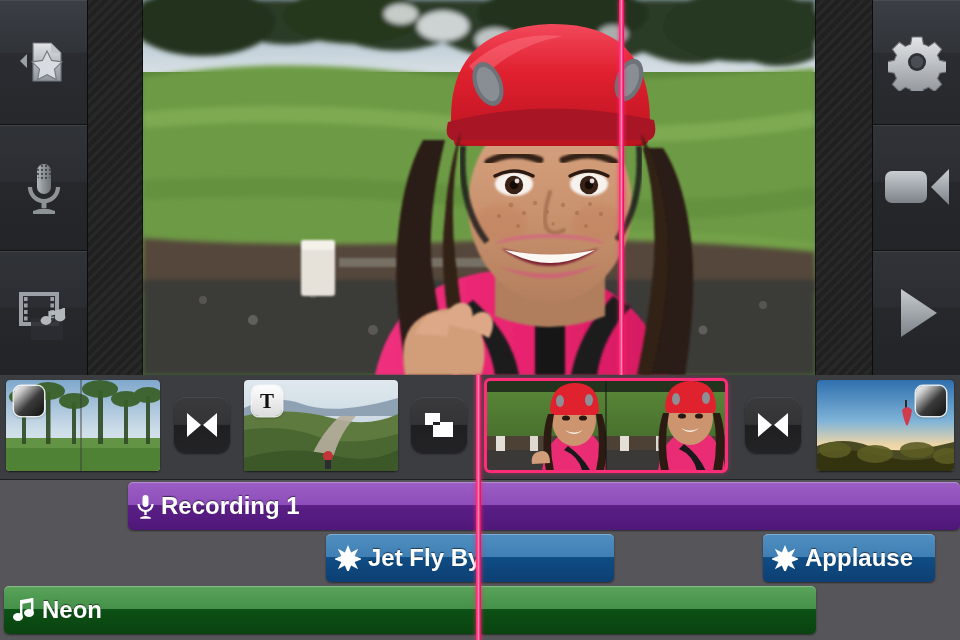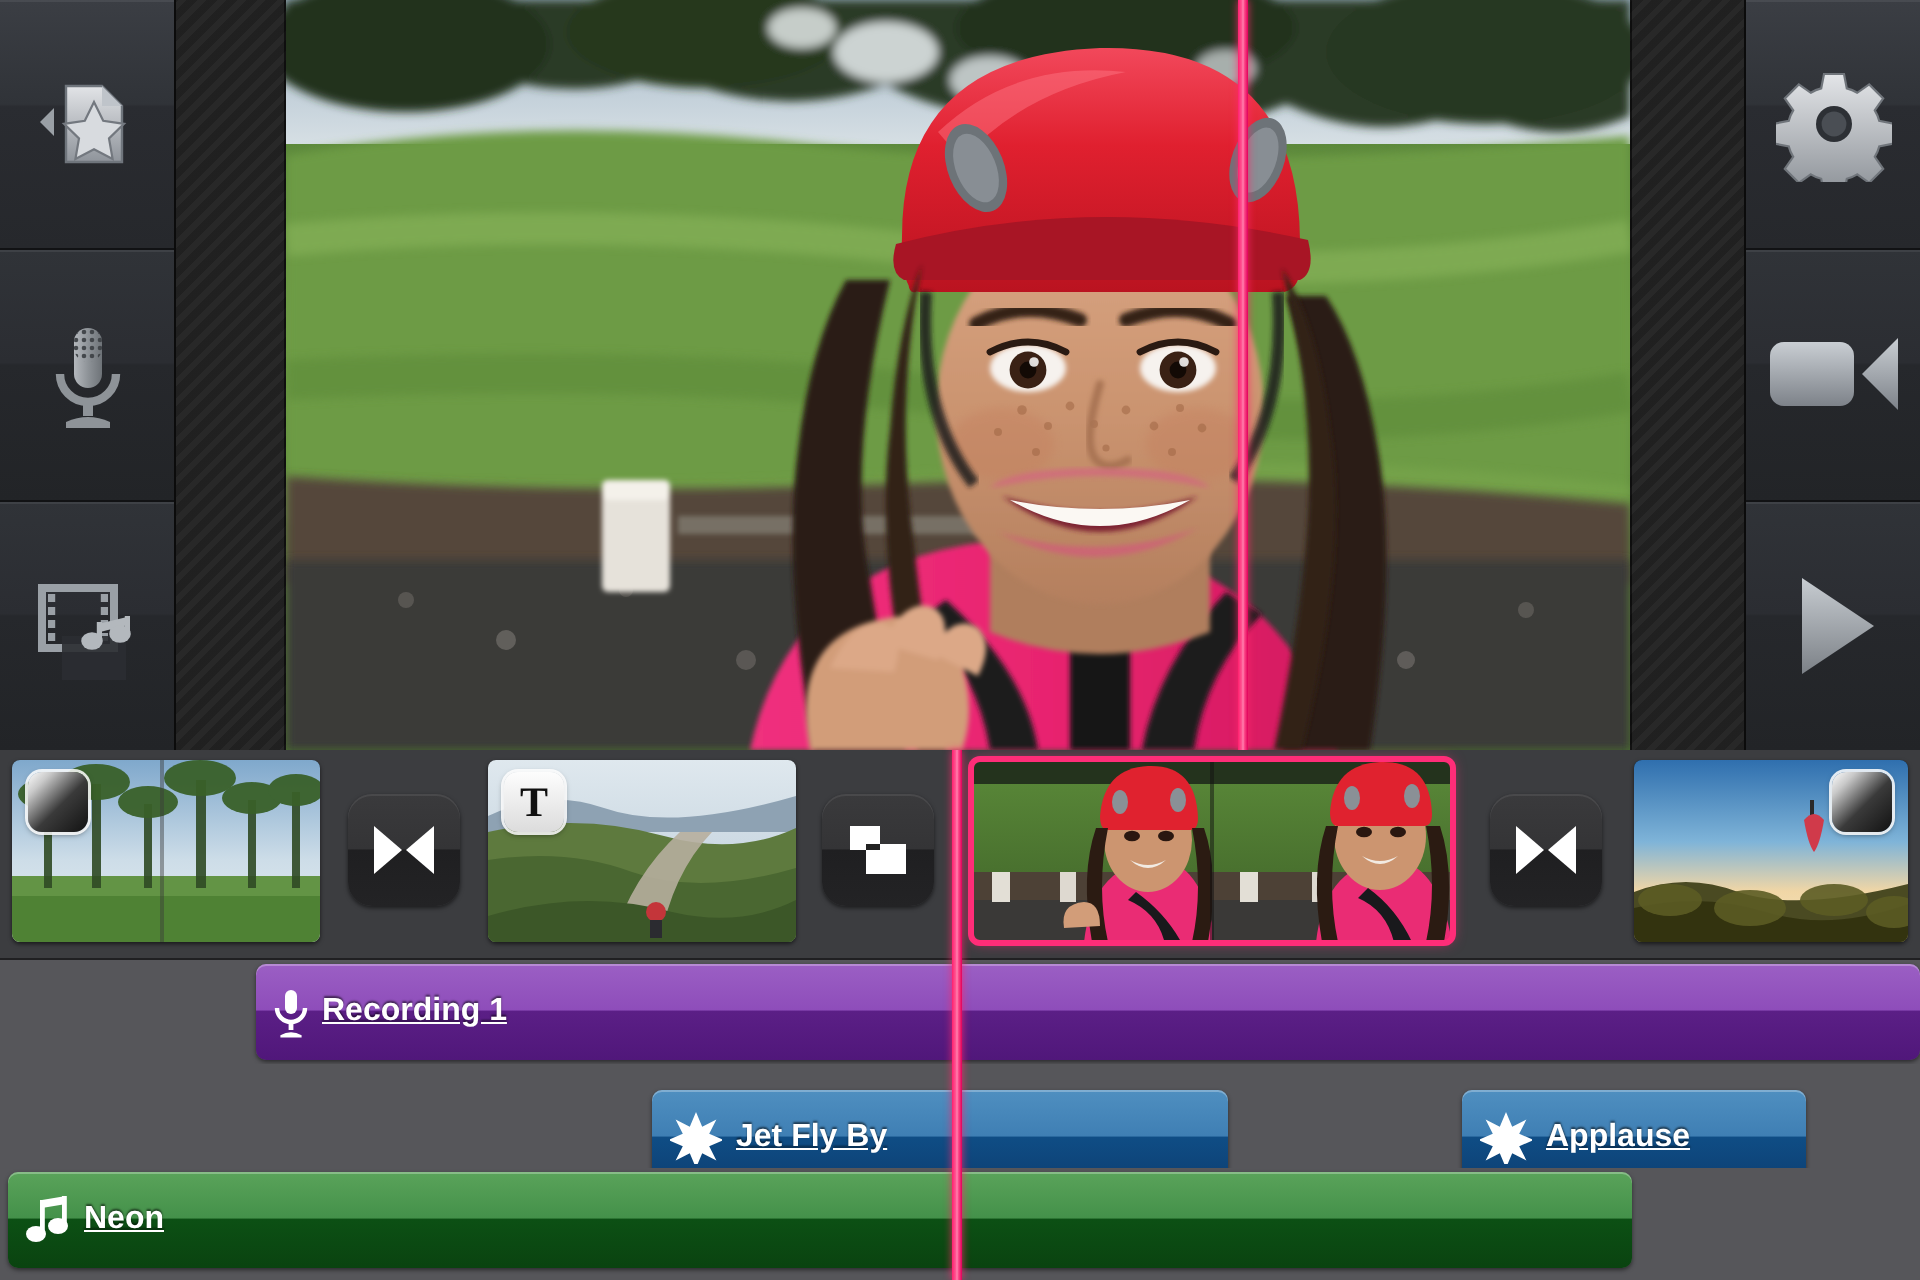--- a/index.html
+++ b/index.html
@@ -111,33 +111,31 @@
 
   .abar{
     position:absolute; top:2px; height:48px;
     border-radius:5px;
     display:flex; align-items:center;
     padding-left:9px; gap:7px;
     box-shadow: inset 0 1px 0 rgba(255,255,255,.28), 0 1px 2px rgba(0,0,0,.5);
     overflow:hidden;
   }
   .abar .lbl{
-    color:#fff; font-size:16px; font-weight:bold;
+    color:#fff; font-size:24px; font-weight:bold;
     text-shadow:0 -1px 1px rgba(0,0,0,.55);
     white-space:nowrap;
-    text-decoration:underline;
   }
   .abar .gl{ flex:0 0 auto; display:flex; align-items:center; }
 
   .abar-voice{
     background:linear-gradient(to bottom,#9b5fc4 0%,#8e4dba 48%,#5b1f86 49%,#50177a 100%);
   }
   .abar-sfx{
     background:linear-gradient(to bottom,#4f8fc0 0%,#3f7fb4 48%,#0f4d85 49%,#0d3f72 100%);
-    margin-top:11px;
   }
   .abar-music{
     background:linear-gradient(to bottom,#5aa35a 0%,#44914a 48%,#0c5014 49%,#0a4310 100%);
   }
 
   
   .playhead{
     position:absolute; top:0; width:5px; height:265px;
     background:linear-gradient(to right,#ff1f6e 0%,#ff5b96 40%,#ff86b2 50%,#ff4f8d 62%,#e0005a 100%);
     box-shadow:0 0 4px rgba(255,40,110,.85);
@@ -616,21 +614,21 @@
     <div class="audio-row">
       <div class="abar abar-sfx" style="left:326px;width:288px">
         <span class="gl">
           <svg width="26" height="26" viewBox="0 0 26 26">
             <path d="M13 0 l3.1 7.4 7.1 -3.6 -3.6 7.1 7.4 3.1 -7.4 3.1 3.6 7.1 -7.1 -3.6 -3.1 7.4 -3.1 -7.4 -7.1 3.6 3.6 -7.1 -7.4 -3.1 7.4 -3.1 -3.6 -7.1 7.1 3.6 z" fill="#fff"></path>
           </svg>
         </span>
         <span class="lbl">Jet Fly By</span>
       </div>
 
-      <div class="abar abar-sfx" style="left:731px;width:172px">
+      <div class="abar abar-sfx" style="left:763px;width:172px">
         <span class="gl">
           <svg width="26" height="26" viewBox="0 0 26 26">
             <path d="M13 0 l3.1 7.4 7.1 -3.6 -3.6 7.1 7.4 3.1 -7.4 3.1 3.6 7.1 -7.1 -3.6 -3.1 7.4 -3.1 -7.4 -7.1 3.6 3.6 -7.1 -7.4 -3.1 7.4 -3.1 -3.6 -7.1 7.1 3.6 z" fill="#fff"></path>
           </svg>
         </span>
         <span class="lbl">Applause</span>
       </div>
     </div>
 
     <div class="audio-row">

